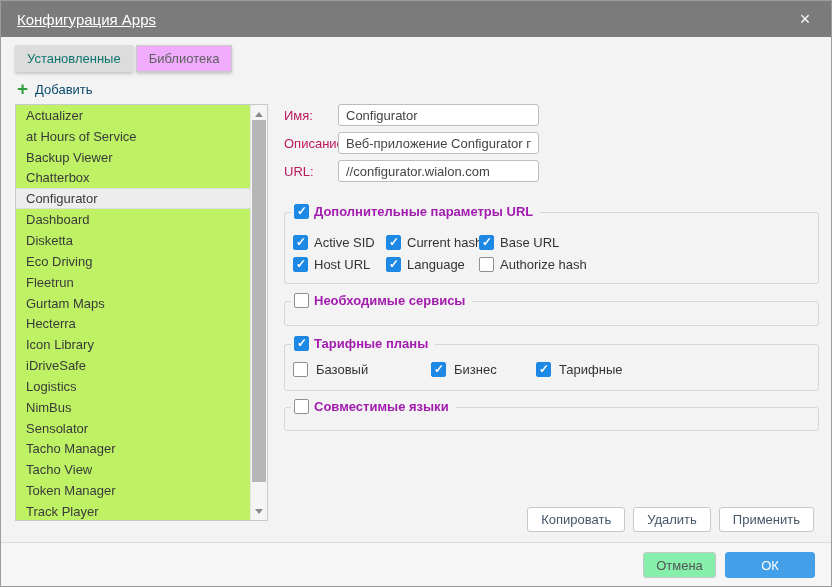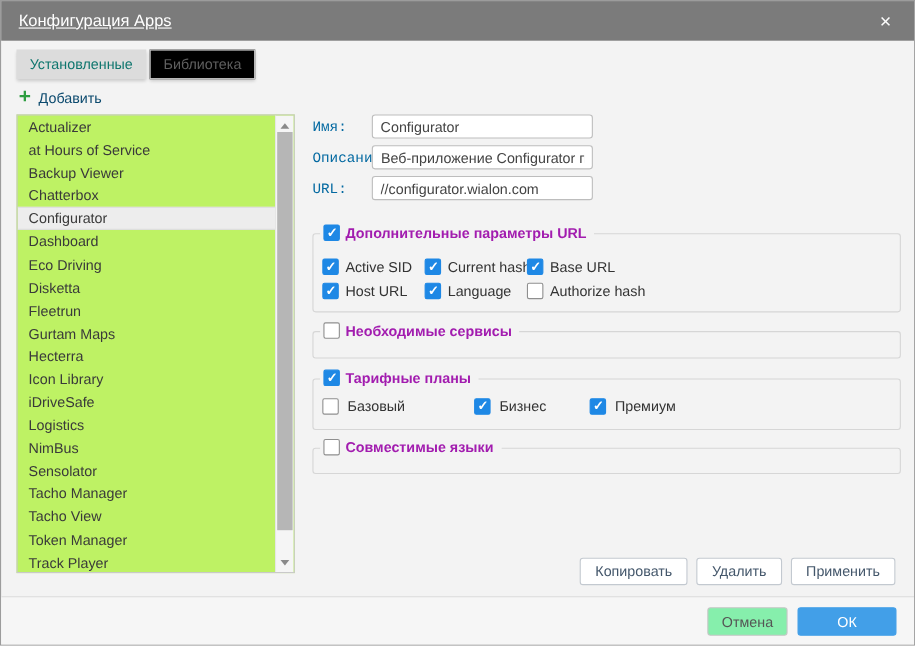--- a/index.html
+++ b/index.html
@@ -17,21 +17,21 @@
   .titlebar .title { font-size:15px;text-decoration:underline; }
   .close-btn {
     position:absolute; right:10px; top:0; width:32px; height:36px;
     display:flex; align-items:center; justify-content:center;
     color:#fdfdfd; font-size:18px; cursor:pointer;
   }
   
   .tabs { position:absolute; top:44px; left:14px; display:flex; gap:3px; }
   .tab {
     height:27px; padding:0 12px; display:flex; align-items:center;
-    font-size:13px; color:#5f5f5f; background:#000000; border:1px solid #ccc;
+    font-size:13px; color:#5f5f5f; background:#f0abfc; border:1px solid #ccc;
     cursor:pointer; box-shadow:0 2px 3px rgba(0,0,0,0.18);
   }
   .tab.active { background:#dcdcdc; border:none; color:#0f766e; }
   
   .add-row {
     position:absolute; top:78px; left:16px; display:flex; align-items:center;
     gap:7px; cursor:pointer; height:20px;
   }
   .plus-icon { color:#2e9e41; font-size:19px; font-weight:bold; line-height:18px; }
   .add-label { font-size:13px; color:#0c4a6e; }
@@ -58,21 +58,21 @@
   .scroll-arrow.down { bottom:2px; }
   .tri-up { width:0; height:0; border-left:4px solid transparent;
     border-right:4px solid transparent; border-bottom:5px solid #8a8a8a; }
   .tri-down { width:0; height:0; border-left:4px solid transparent;
     border-right:4px solid transparent; border-top:5px solid #8a8a8a; }
   .scroll-thumb { position:absolute; top:15px; left:1px; width:14px;
     height:362px; background:#b6b6b6; }
   
   .right-panel { position:absolute; top:103px; left:283px; width:535px; height:417px; }
   .form-row { display:flex; align-items:center; height:22px; margin-bottom:6px; }
-  .form-label { width:54px; font-size:13px; color:#0369a1;font-family:Liberation Mono, monospace; }
+  .form-label { width:54px; font-size:13px; color:#be185d; }
   .form-row input {
     width:201px; height:22px; border:1px solid #bdbdbd; border-radius:3px;
     background:#fff; font-family:"Liberation Sans", sans-serif;
     font-size:13px; color:#444; padding:0 7px; outline:none;
   }
   
   .cb {
     position:relative; display:inline-block; width:15px; height:15px;
     background:#fff; border:1px solid #8f8f8f; border-radius:2px;
     flex:none; cursor:pointer;
@@ -168,24 +168,24 @@
       <div class="list-item">
           <span>Chatterbox</span>
         </div>
       <div class="list-item selected">
           <span>Configurator</span>
         </div>
       <div class="list-item">
           <span>Dashboard</span>
         </div>
       <div class="list-item">
+          <span>Disketta</span>
+        </div>
+      <div class="list-item">
           <span>Eco Driving</span>
-        </div>
-      <div class="list-item">
-          <span>Disketta</span>
         </div>
       <div class="list-item">
           <span>Fleetrun</span>
         </div>
       <div class="list-item">
           <span>Gurtam Maps</span>
         </div>
       <div class="list-item">
           <span>Hecterra</span>
         </div>
@@ -292,21 +292,21 @@
         <div class="option">
           <span class="cb"></span>
           <span class="opt-label">Базовый</span>
         </div>
         <div class="option">
           <span class="cb checked"></span>
           <span class="opt-label">Бизнес</span>
         </div>
         <div class="option">
           <span class="cb checked"></span>
-          <span class="opt-label">Премиум</span>
+          <span class="opt-label">Тарифные</span>
         </div>
       </div>
     </div>
 
     <div class="group g-lang">
       <div class="group-legend">
         <span class="cb"></span>
         <span class="legend-label">Совместимые языки</span>
       </div>
     </div>

